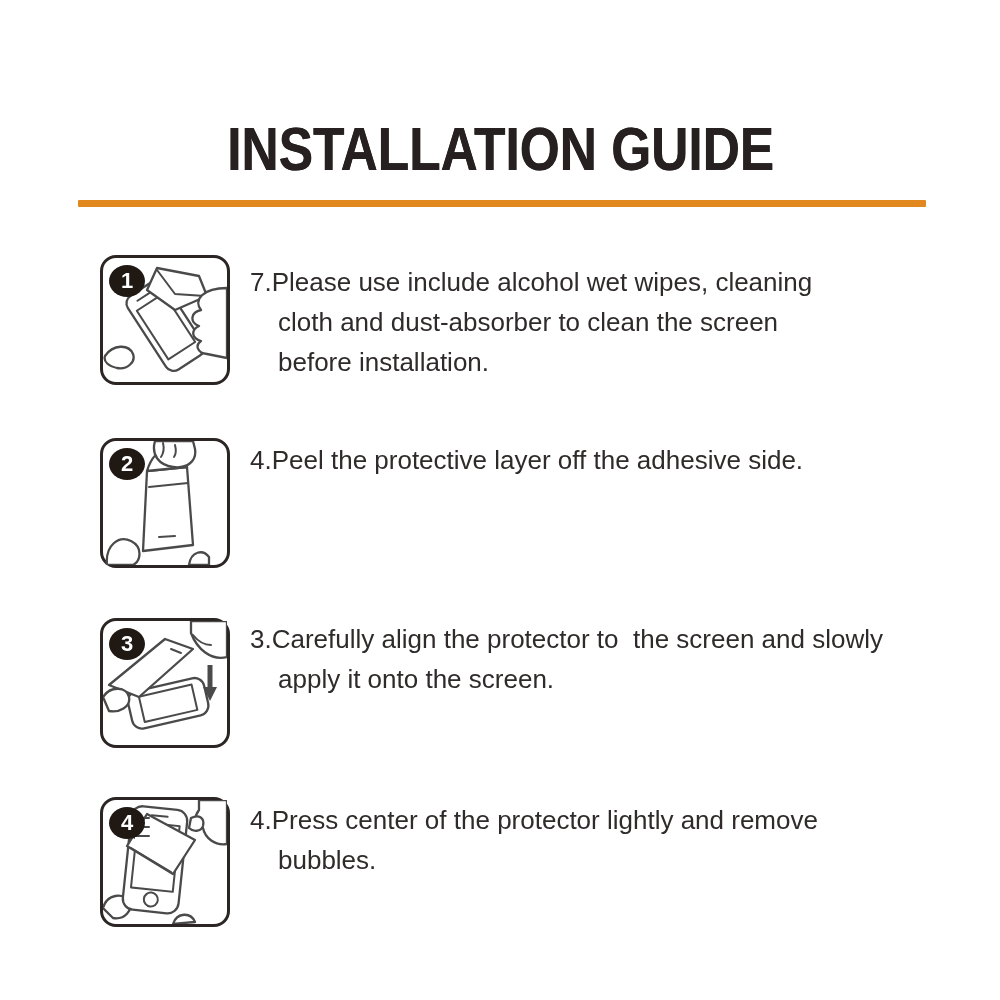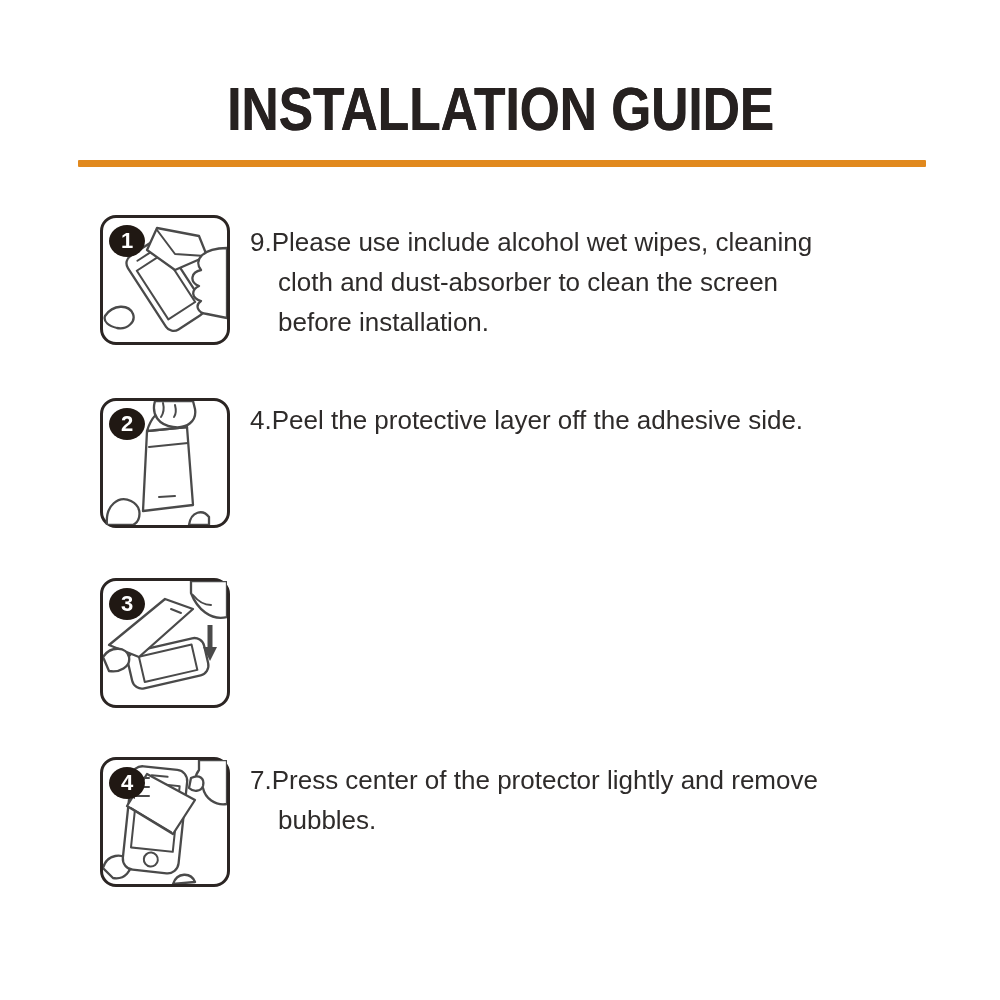--- a/index.html
+++ b/index.html
@@ -1,21 +1,21 @@
 <!DOCTYPE html>
 <html><head>
 <meta charset="utf-8">
 <style>
   html,body{margin:0;padding:0;}
   body{
     width:1000px;height:1000px;background:#ffffff;
     font-family:"Liberation Sans", sans-serif;
     position:relative;overflow:hidden;color:#2b2827;
   }
-  .page{position:absolute;inset:0;background:#fff;}
+  .page{position:absolute;inset:0;background:#fff;margin-top:40px;}
 
   
   .title-wrap{
     position:absolute;top:78px;left:0;right:0;text-align:center;
     font-size:62px;font-weight:700;line-height:1;color:#262120;
     letter-spacing:0px;white-space:nowrap;
   }
   .title-wrap .condense{
     display:inline-block;transform:scaleX(.83);transform-origin:center;
     text-shadow:.5px 0 0 currentColor;
@@ -68,21 +68,21 @@
       <g transform="rotate(-33 58 68)">
         <rect class="art" x="40" y="26" width="44" height="88" rx="9"></rect>
         <rect class="art-line" x="46" y="42" width="32" height="58"></rect>
         <line class="art-line" x1="52" y1="34" x2="66" y2="34"></line>
       </g>
       <path class="art" d="M54,10 L96,18 L104,38 L72,52 L44,32 Z"></path>
       <path class="art-line" d="M54,12 L72,36 L102,38"></path>
       <path class="art" d="M124,30 C100,30 90,42 98,52 C88,54 86,64 96,68 C88,72 88,80 98,83 C92,87 94,95 104,96 L124,100 Z"></path>
     </svg>
   </div>
-  <div class="step-text txt-1">9.Please use include alcohol wet wipes, cleaning
+  <div class="step-text txt-1">7.Please use include alcohol wet wipes, cleaning
 cloth and dust-absorber to clean the screen
 before installation.</div>
 
   <div class="illus-box box-2">
     <div class="badge">2</div>
     <svg viewBox="0 0 124 124">
       <path class="art" d="M4,124 C2,104 16,94 28,100 C40,106 38,120 30,124 Z"></path>
       <path class="art" d="M86,124 C88,110 100,108 106,116 L106,124 Z"></path>
       <polygon class="art" points="44,30 84,26 90,104 40,110"></polygon>
       <line class="art-line" x1="46" y1="46" x2="85" y2="42"></line>
@@ -103,20 +103,22 @@
       </g>
       <polygon class="art" points="6,64 62,18 90,28 36,76"></polygon>
       <line class="art-line" x1="68" y1="28" x2="78" y2="32"></line>
       <path class="art" d="M0,76 C8,64 24,66 26,76 C28,86 16,92 6,90 Z"></path>
       <path class="art" d="M88,0 L124,0 L124,36 C108,40 94,28 88,12 Z"></path>
       <path class="art-line" d="M90,14 q8,10 18,10"></path>
       <path d="M107,44 L107,68" stroke="#4a4a4a" stroke-width="5" fill="none"></path>
       <polygon class="art-solid" points="100,66 114,66 107,80"></polygon>
     </svg>
   </div>
+  <div class="step-text txt-3">3.Carefully align the protector to  the screen and slowly
+apply it onto the screen.</div>
 
   <div class="illus-box box-4">
     <div class="badge">4</div>
     <svg viewBox="0 0 124 124">
       <path class="art" d="M0,108 C4,94 20,92 26,102 C30,110 22,120 10,118 Z"></path>
       <path class="art" d="M70,124 C74,112 88,112 92,122 Z"></path>
       <g transform="rotate(6 54 60)">
         <rect class="art" x="24" y="8" width="56" height="104" rx="11"></rect>
         <rect class="art-line" x="31" y="24" width="42" height="66"></rect>
         <line class="art-line" x1="44" y1="16" x2="60" y2="16"></line>
@@ -127,16 +129,16 @@
       <path class="art" d="M96,0 L124,0 L124,44 C112,46 102,38 100,28 C92,26 90,18 96,10 Z"></path>
       <path class="art" d="M88,18 C96,14 102,18 100,26 C98,32 90,32 86,28 Z"></path>
       <line class="art-line" x1="46" y1="18" x2="32" y2="18"></line>
       <polygon class="art-solid" points="32,15 32,21 25,18"></polygon>
       <line class="art-line" x1="46" y1="27" x2="32" y2="27"></line>
       <polygon class="art-solid" points="32,24 32,30 25,27"></polygon>
       <line class="art-line" x1="46" y1="36" x2="32" y2="36"></line>
       <polygon class="art-solid" points="32,33 32,39 25,36"></polygon>
     </svg>
   </div>
-  <div class="step-text txt-4">7.Press center of the protector lightly and remove
+  <div class="step-text txt-4">4.Press center of the protector lightly and remove
 bubbles.</div>
 
 </div>
 
 </body></html>

